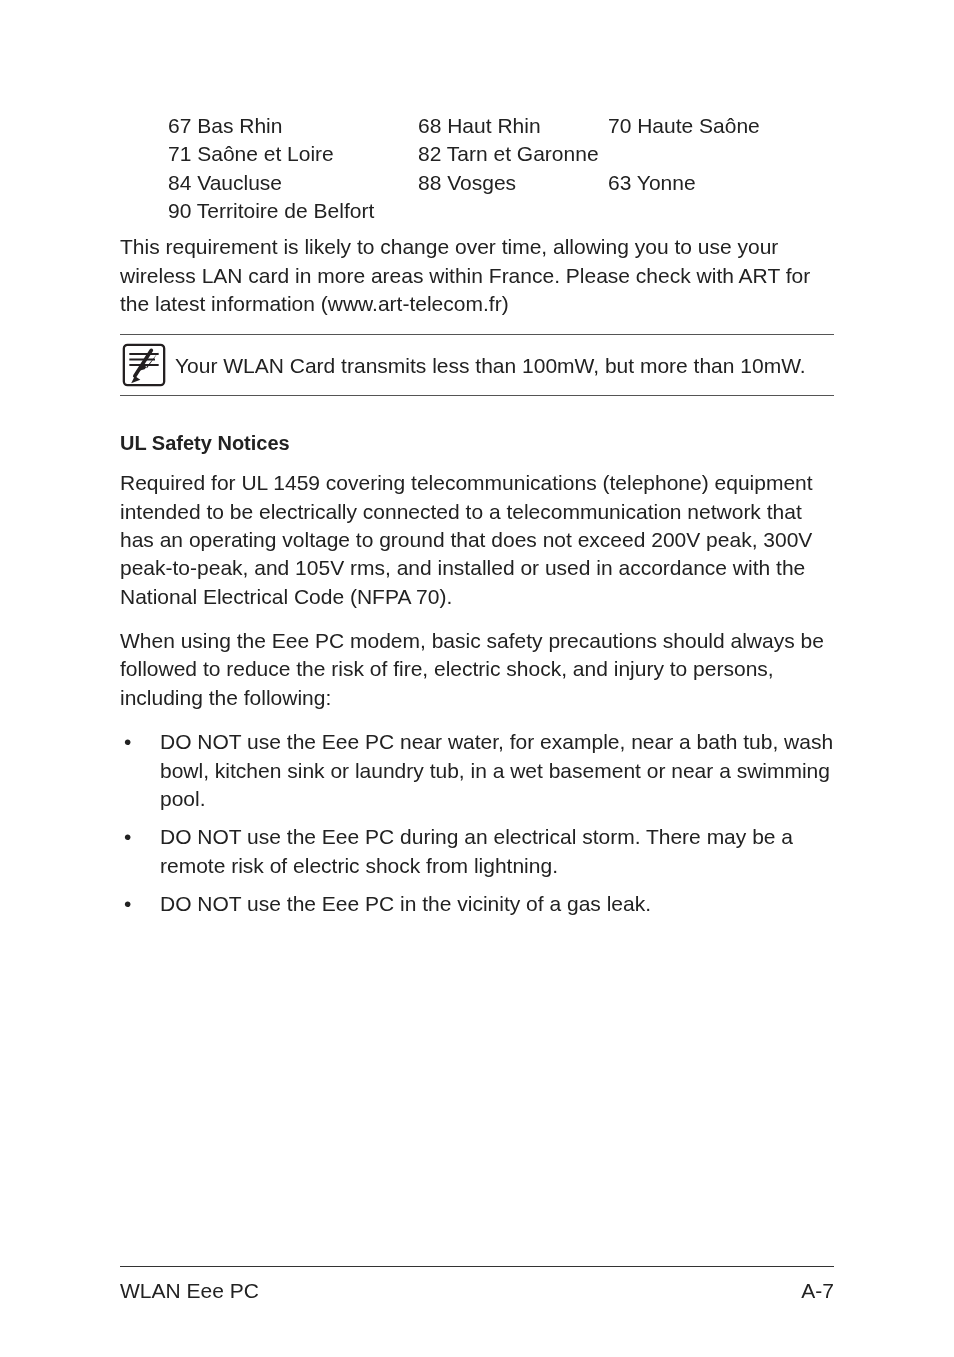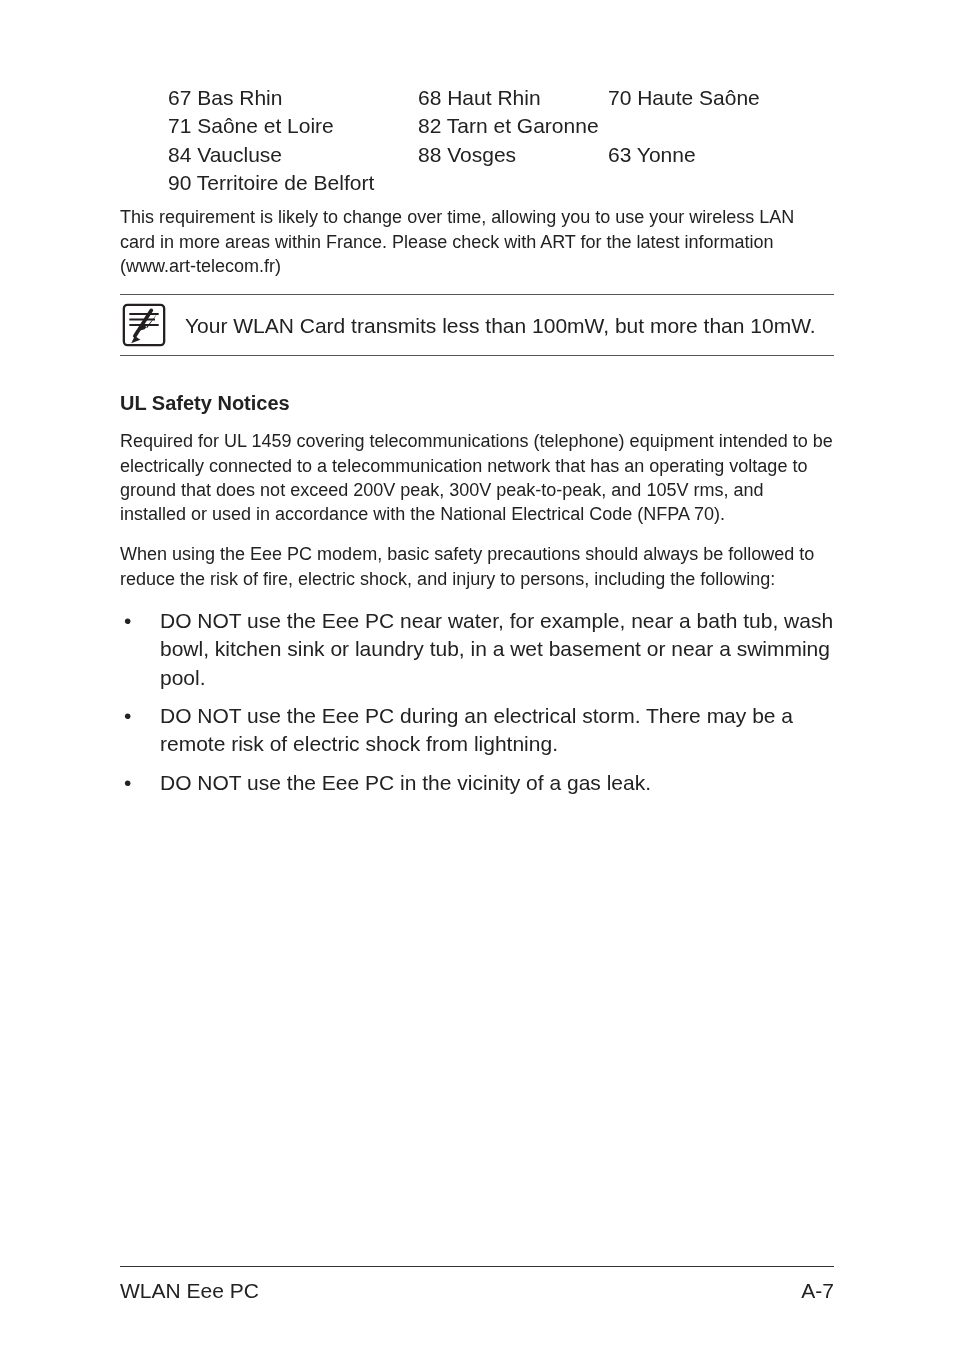--- a/index.html
+++ b/index.html
@@ -5,41 +5,41 @@
   * { margin: 0; padding: 0; box-sizing: border-box; }
   body {
     width: 954px;
     height: 1357px;
     background: #ffffff;
     font-family: "Myriad Pro", "Segoe UI", Arial, sans-serif;
     color: #222;
     position: relative;
   }
   .page {
-    padding: 84px 120px 0 120px;
+    padding: 112px 120px 0 120px;
   }
   .dept-table {
     margin-left: 48px;
     font-size: 21px;
     line-height: 1.35;
     margin-bottom: 8px;
   }
   .dept-row { display: flex; }
   .dept-col1 { width: 250px; }
   .dept-col2 { width: 190px; }
   .dept-col3 { width: auto; }
   .body-text {
-    font-size: 18px;
+    font-size: 21px;
     line-height: 1.35;
     margin-bottom: 16px;
   }
   .note-box {
     display: flex;
     align-items: center;
-    gap: 19px;
+    gap: 9px;
     border-top: 1px solid #555;
     border-bottom: 1px solid #555;
     padding: 8px 2px;
     margin: 8px 0 36px 0;
   }
   .note-icon {
     width: 44px;
     height: 44px;
     flex: 0 0 44px;
   }

